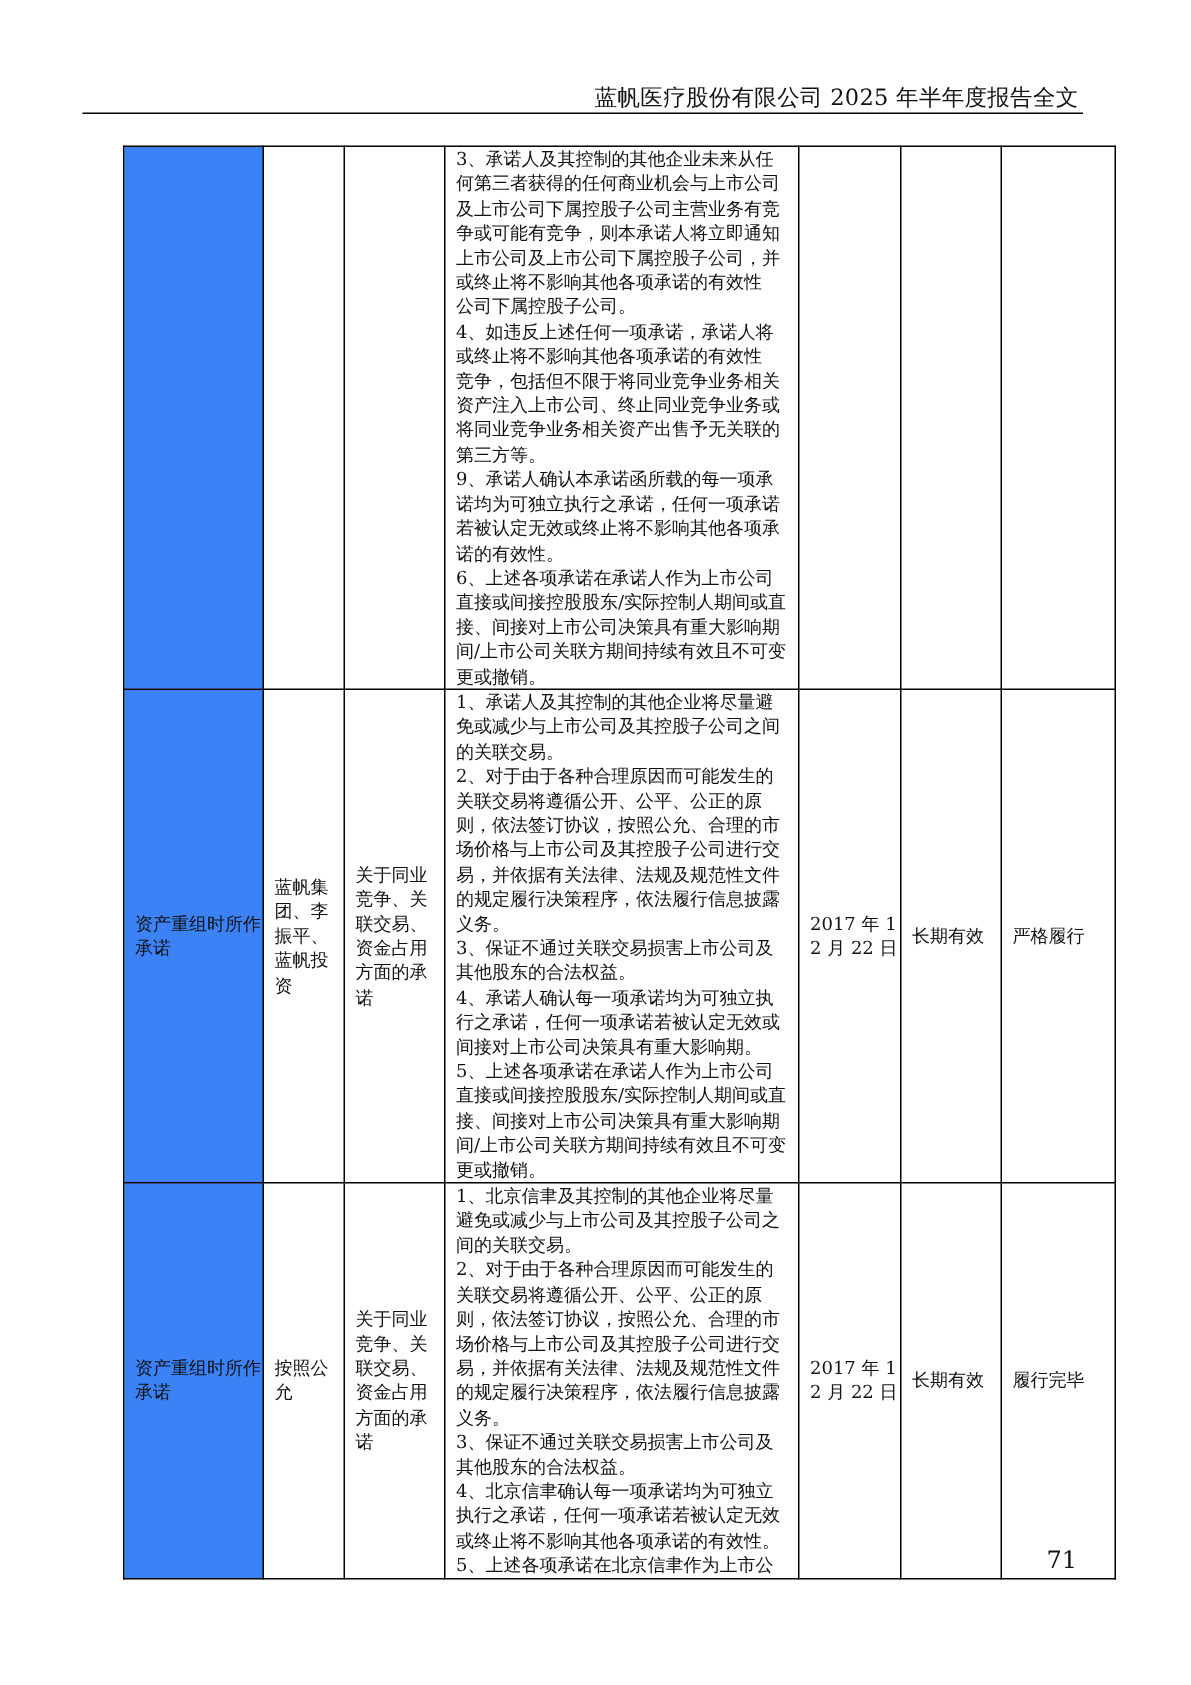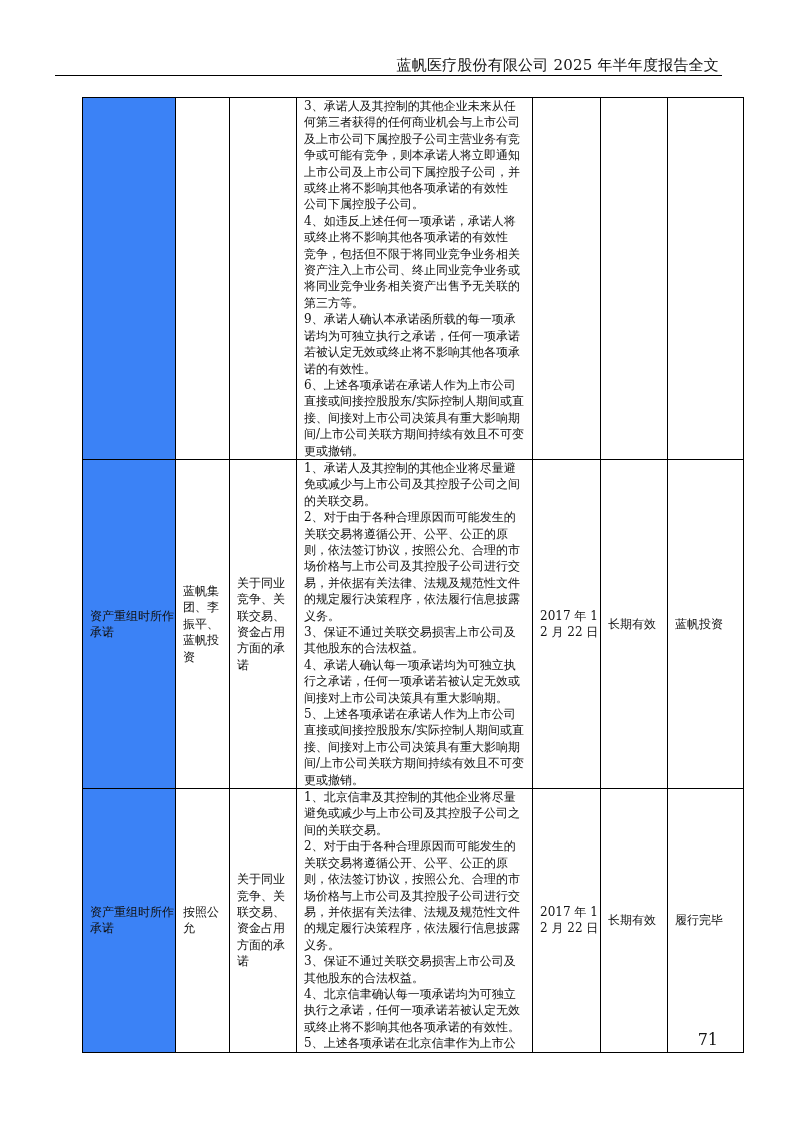--- a/index.html
+++ b/index.html
@@ -81,21 +81,21 @@
           <span class="line">行之承诺，任何一项承诺若被认定无效或</span>
           <span class="line">间接对上市公司决策具有重大影响期。</span>
           <span class="line">5、上述各项承诺在承诺人作为上市公司</span>
           <span class="line">直接或间接控股股东/实际控制人期间或直</span>
           <span class="line">接、间接对上市公司决策具有重大影响期</span>
           <span class="line">间/上市公司关联方期间持续有效且不可变</span>
           <span class="line">更或撤销。</span>
         </td>
       <td class="c5 wrap">2017 年 12 月 22 日</td>
       <td class="c6 wrap">长期有效</td>
-      <td class="c7 wrap">蓝帆投资</td>
+      <td class="c7 wrap">严格履行</td>
     </tr>
     <tr style="height:256px;">
       <td class="c1 wrap">资产重组时所作承诺</td>
       <td class="c2 wrap">按照公允</td>
       <td class="c3 wrap">关于同业竞争、关联交易、资金占用方面的承诺</td>
       <td class="c4">
           <span class="line">1、北京信聿及其控制的其他企业将尽量</span>
           <span class="line">避免或减少与上市公司及其控股子公司之</span>
           <span class="line">间的关联交易。</span>
           <span class="line">2、对于由于各种合理原因而可能发生的</span>

